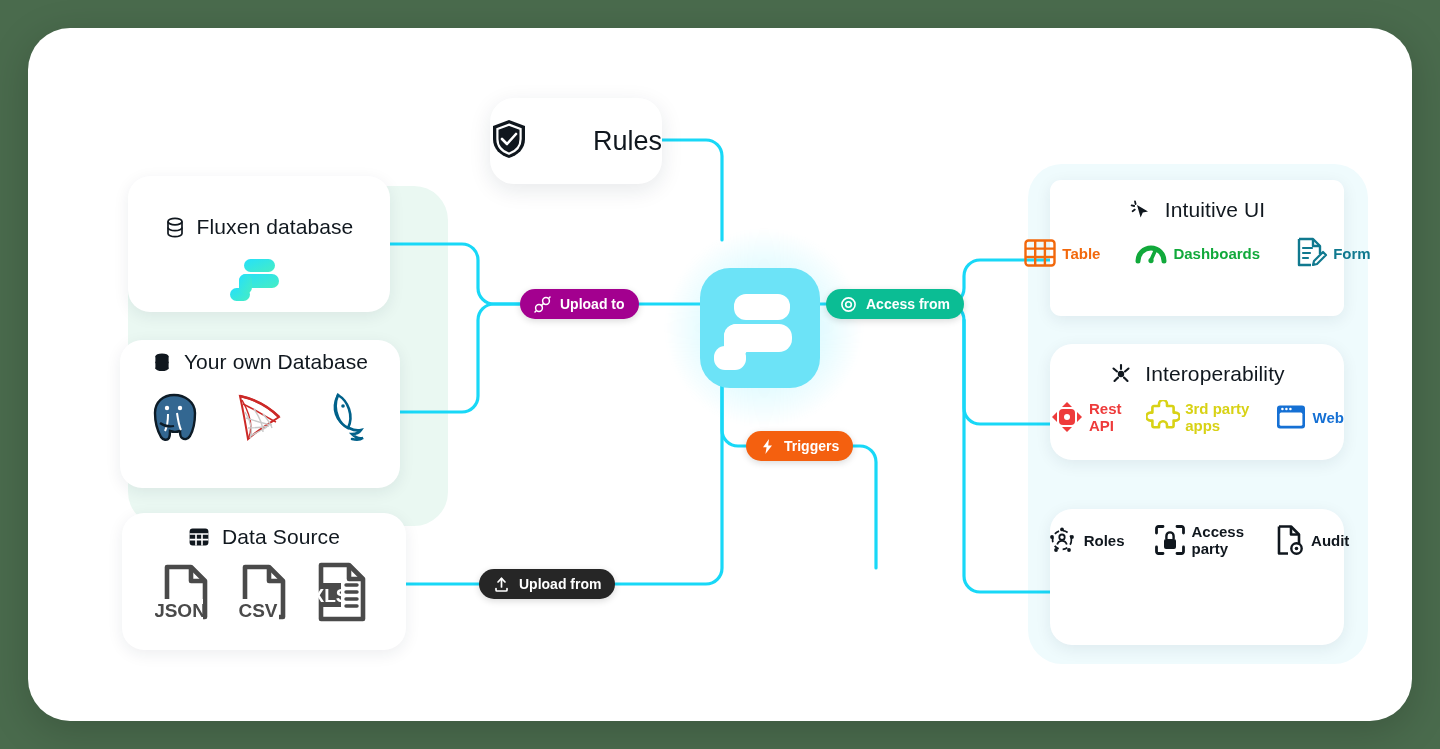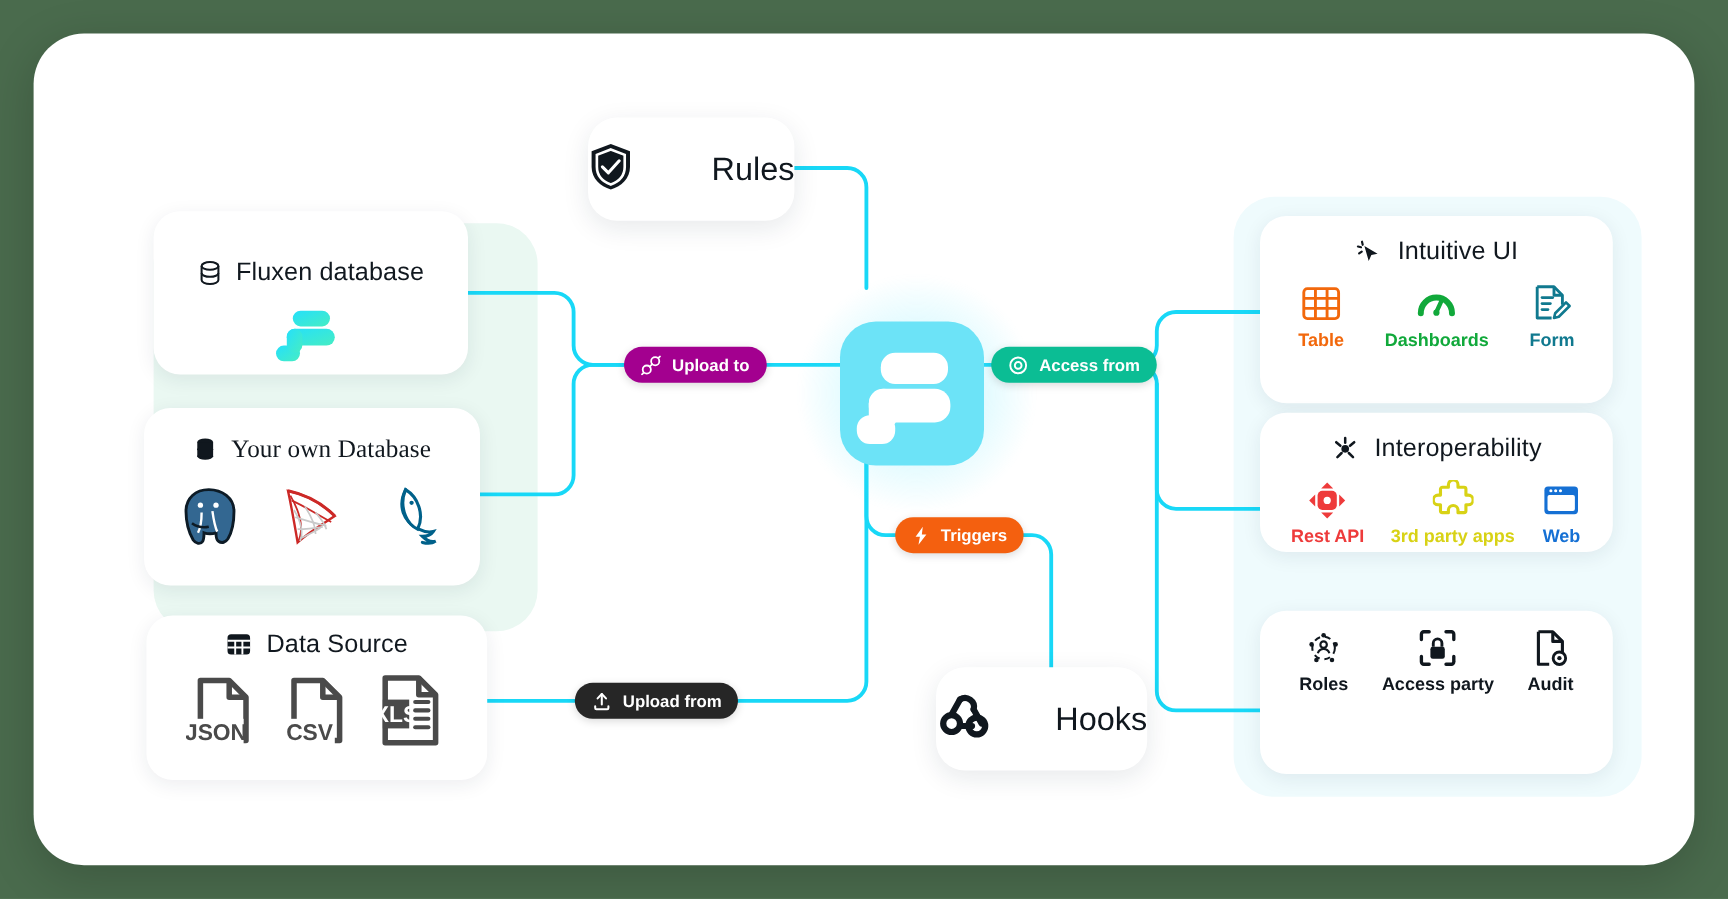--- a/index.html
+++ b/index.html
@@ -47,21 +47,21 @@
     gap: 12px;
     font-size: 21px; color: #11181f; font-weight: 400;
     letter-spacing: .1px;
   }
   .card-title .ttl-ico { display:flex; align-items:center; }
 
   .icon-row {
     display: flex; align-items: flex-start; justify-content: center;
   }
   .icon-cell {
-    display: flex; flex-direction: column; align-items: center;
+    display: flex; flex-direction: row; align-items: center;
     gap: 5px;
   }
   .icon-cell .lbl { font-size: 15px; font-weight: 700; }
   .icon-cell svg { display: block; }
 
   
   .node-card {
     position: absolute; background:#fff; border-radius: 24px;
     box-shadow: 0 6px 22px rgba(20,40,60,.10);
     display: flex; align-items: center; justify-content: space-between; gap: 18px;
@@ -154,21 +154,21 @@
           </defs>
           <rect x="16" y="2" width="31" height="13" rx="6.5" fill="url(#fxg)"></rect>
           <rect x="11" y="17" width="40" height="14" rx="7" fill="url(#fxg)"></rect>
           <rect x="2" y="31" width="20" height="13" rx="6.5" fill="url(#fxg)"></rect>
           <rect x="11" y="17" width="13" height="20" rx="6.5" fill="url(#fxg)"></rect>
         </svg>
       </div>
     </div>
 
     <div class="card" style="left:92px; top:312px; width:280px; height:148px;">
-      <div class="card-title" style="margin-top:22px;font-family:Liberation Serif, serif;">
+      <div class="card-title" style="margin-top:10px;">
         <span class="ttl-ico">
           <svg width="20" height="21" viewBox="0 0 20 21">
             <ellipse cx="10" cy="4.4" rx="6.6" ry="2.9" fill="#10171e"></ellipse>
             <ellipse cx="10" cy="10.4" rx="6.6" ry="2.9" fill="#10171e"></ellipse>
             <ellipse cx="10" cy="16.2" rx="6.6" ry="2.9" fill="#10171e"></ellipse>
             <rect x="3.4" y="4.4" width="13.2" height="11.8" fill="#10171e"></rect>
           </svg>
         </span>
         <span>Your own Database</span>
       </div>
@@ -261,33 +261,20 @@
       <span>
         <svg width="38" height="42" viewBox="0 0 38 42">
           <path d="M19 2 L35 8 v13 c0 10-7 16-16 19 C10 37 3 31 3 21 V8 Z" fill="#10171e"></path>
           <path d="M12 21 l5 5 l9-10" stroke="#fff" stroke-width="2.6" fill="none" stroke-linecap="round" stroke-linejoin="round"></path>
           <path d="M19 6.6 L30.6 11 v10 c0 7.6-5 12.4-11.6 14.8 C12.4 33.4 7.4 28.6 7.4 21 V11 Z" fill="none" stroke="#fff" stroke-width="2.2"></path>
         </svg>
       </span>
       <span class="node-label">Rules</span>
     </div>
 
-    <div class="node-card" style="left:752px; top:528px; width:176px; height:86px;">
-      <span>
-        <svg width="46" height="46" viewBox="0 0 46 46">
-          <path d="M20 9 a7.5 7.5 0 0 1 11.4 8.2" stroke="#10171e" stroke-width="5.2" fill="none" stroke-linecap="round"></path>
-          <path d="M31.4 17.2 L38 29" stroke="#10171e" stroke-width="5.2" fill="none" stroke-linecap="round"></path>
-          <path d="M20 9 L13 21.5" stroke="#10171e" stroke-width="5.2" fill="none" stroke-linecap="round"></path>
-          <circle cx="13" cy="29" r="7" stroke="#10171e" stroke-width="5.2" fill="none"></circle>
-          <circle cx="34" cy="31" r="7" stroke="#10171e" stroke-width="5.2" fill="none"></circle>
-          <path d="M20 31 h10" stroke="#10171e" stroke-width="5.2" fill="none" stroke-linecap="round"></path>
-        </svg>
-      </span>
-      <span class="node-label">Hooks</span>
-    </div>
 
     <div class="hub-glow"></div>
     <div class="hub">
       <svg width="120" height="120" viewBox="0 0 120 120">
         <rect x="34" y="26" width="56" height="26" rx="12" fill="#fff"></rect>
         <rect x="24" y="56" width="68" height="28" rx="13" fill="#fff"></rect>
         <rect x="14" y="78" width="32" height="24" rx="11" fill="#fff"></rect>
         <rect x="24" y="56" width="24" height="34" rx="12" fill="#fff"></rect>
       </svg>
     </div>
@@ -328,21 +315,21 @@
       <span>
         <svg width="17" height="17" viewBox="0 0 17 17">
           <path d="M8.5 2.4 V11" stroke="#fff" stroke-width="1.7" stroke-linecap="round"></path>
           <path d="M5 6 L8.5 2.4 L12 6" stroke="#fff" stroke-width="1.7" fill="none" stroke-linecap="round" stroke-linejoin="round"></path>
           <path d="M3 12.6 v1.4 a1 1 0 0 0 1 1 h9 a1 1 0 0 0 1 -1 v-1.4" stroke="#fff" stroke-width="1.7" fill="none" stroke-linecap="round"></path>
         </svg>
       </span>
       <span>Upload from</span>
     </div>
 
-    <div class="card" style="left:1022px; top:152px; width:294px; height:156px;">
+    <div class="card" style="left:1022px; top:152px; width:294px; height:136px;border-radius:11px;">
       <div class="card-title" style="margin-top:18px;">
         <span class="ttl-ico">
           <svg width="24" height="24" viewBox="0 0 24 24">
             <path d="M8 7 L19 13.4 L13.8 14.6 L11.6 19.6 Z" fill="#10171e"></path>
             <g stroke="#10171e" stroke-width="1.8" stroke-linecap="round">
               <line x1="6" y1="3.4" x2="6.6" y2="6"></line>
               <line x1="2.6" y1="7.4" x2="5.2" y2="8"></line>
               <line x1="3.6" y1="13.2" x2="5.8" y2="11.6"></line>
             </g>
           </svg>

